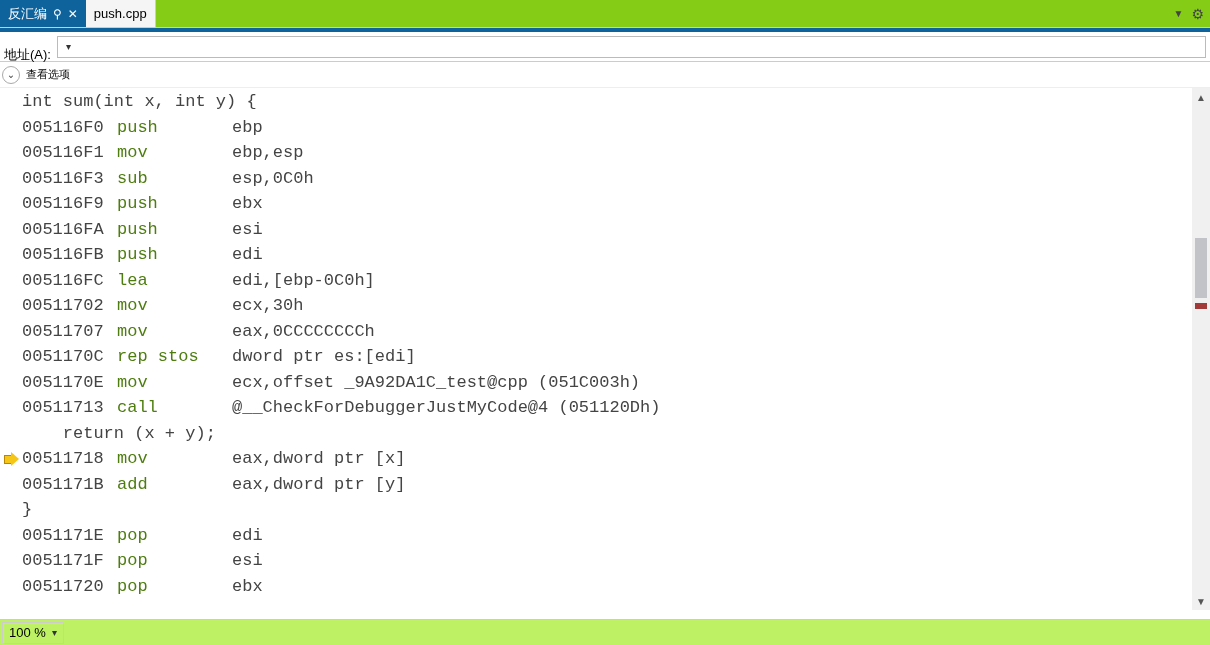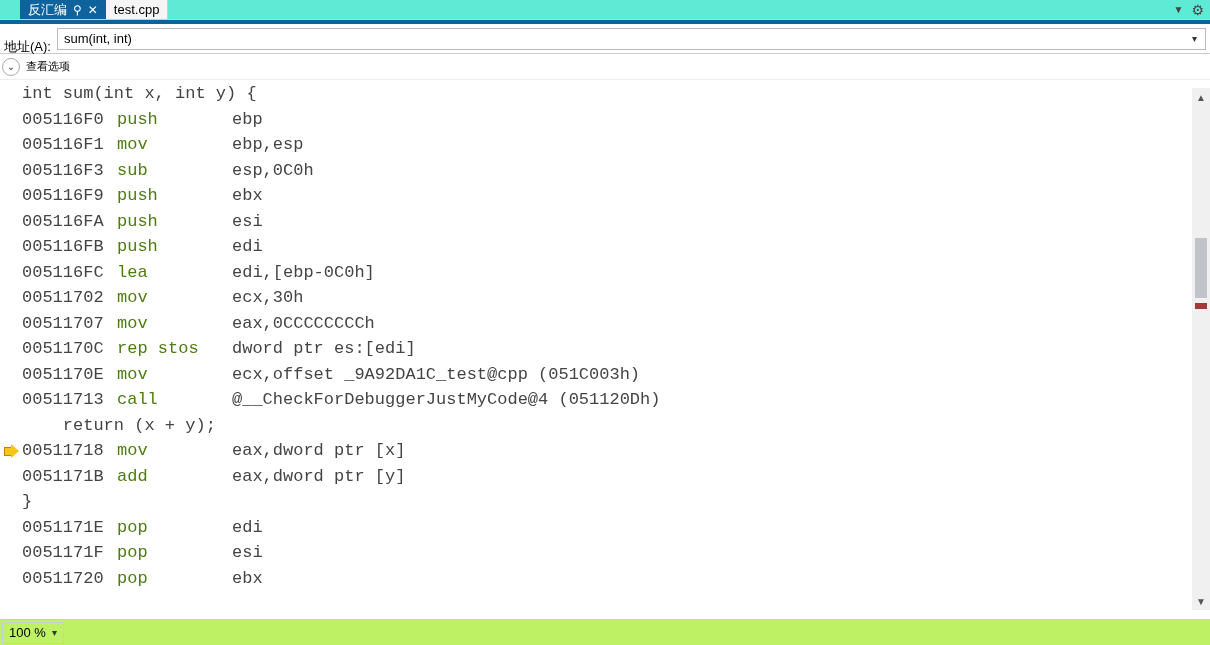--- a/index.html
+++ b/index.html
@@ -8,24 +8,23 @@
       font-size: 13px;
       background: #fff;
       color: #000;
       width: 1210px;
       height: 645px;
       overflow: hidden;
       position: relative;
     }
     .tab-bar {
       display: flex;
-      height: 20px;
-      background: #5eead4;
+      height: 28px;
+      background: #84cc16;
       border-bottom: 1px solid #ccc;
-      padding-left: 20px;
     }
     .tab {
       display: flex;
       align-items: center;
       padding: 0 8px;
       height: 100%;
       font-size: 13px;
       cursor: pointer;
     }
     .tab-active-dark {
@@ -232,34 +231,33 @@
 </head>
 <body>
 
 <div class="tab-bar">
   <div class="tab tab-active-dark">
     <span>反汇编</span>
     <span class="pin-icon">⚲</span>
     <span class="close-icon">✕</span>
   </div>
   <div class="tab tab-file">
-    <span>test.cpp</span>
+    <span>push.cpp</span>
   </div>
   <div class="tab-bar-spacer"></div>
   <div class="tab-bar-right">
     <span class="tri-down">▼</span>
     <span class="gear-icon">⚙</span>
   </div>
 </div>
 <div class="bluebar"></div>
 
 <div class="address-row">
   <span class="address-label">地址(A):</span>
   <div class="address-input">
-    <span class="address-input-text">sum(int, int)</span>
     <span class="address-dropdown">▾</span>
   </div>
 </div>
 
 <div class="options-row">
   <span class="circle-chevron">⌄</span>
   <span class="options-label">查看选项</span>
 </div>
 
 <div class="code-area-wrap">

